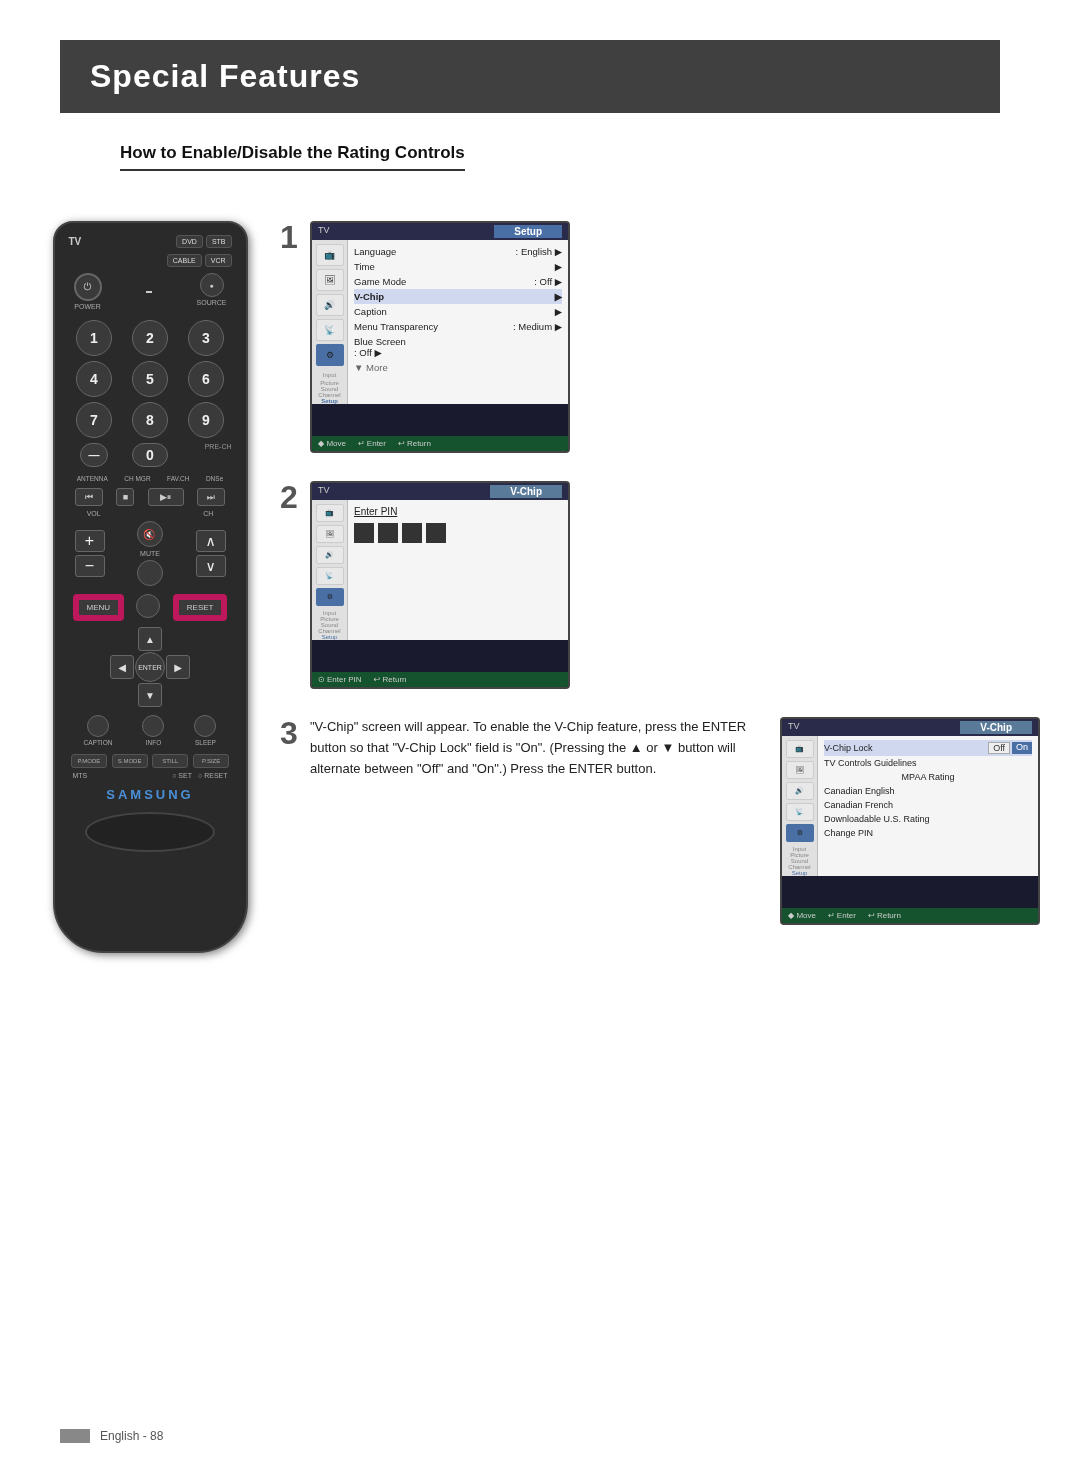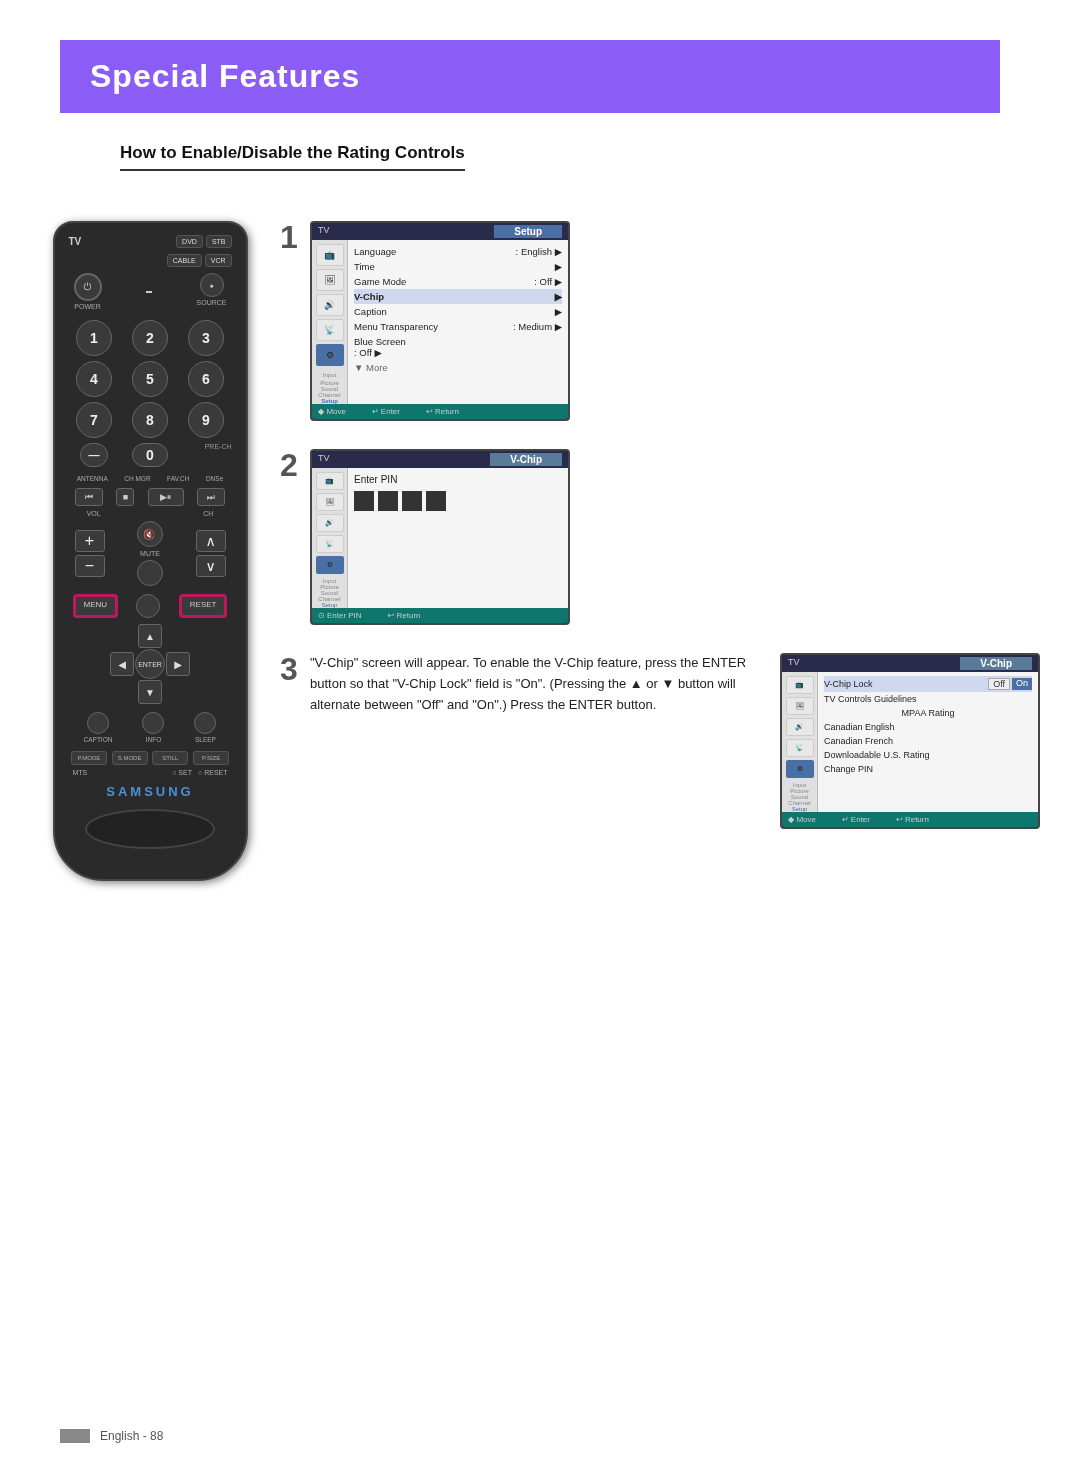--- a/index.html
+++ b/index.html
@@ -7,21 +7,21 @@
       width: 1080px;
       min-height: 1473px;
       background: #ffffff;
       font-family: Arial, Helvetica, sans-serif;
       color: #222;
       position: relative;
     }
 
     
     .page-header {
-      background: #8b5cf6;
+      background: #404040;
       margin: 40px 80px 30px 60px;
       padding: 18px 30px;
     }
     .page-header h1 {
       font-size: 32px;
       font-weight: bold;
       color: #fff;
       letter-spacing: 1px;
     }
 
@@ -165,21 +165,21 @@
     }
 
     .menu-exit-row {
       display: flex;
       justify-content: space-between;
       margin-bottom: 6px;
       padding: 0 4px;
     }
     .menu-btn, .exit-btn {
       background: #3a3a3a;
-      border: 3px solid #be185d;
+      border: 6px solid #be185d;
       border-radius: 4px;
       padding: 3px 8px;
       color: #ccc;
       font-size: 8px;
     }
 
     .dpad-area {
       display: flex;
       flex-direction: column;
       align-items: center;
@@ -313,26 +313,27 @@
       border-radius: 4px;
       overflow: hidden;
       margin-bottom: 10px;
       flex-shrink: 0;
     }
     .tv-body {
       background: #f5f5f5;
       padding: 0;
     }
     .tv-footer {
-      background: #0f766e;
+      background: #14532d;
       color: #ccc;
       font-size: 8px;
       padding: 3px 6px;
       display: flex;
-      gap: 26px;
+      gap: 12px;
+      margin-top: 32px;
     }
 
     
     .step-row {
       display: flex;
       gap: 10px;
       margin-bottom: 18px;
       align-items: flex-start;
     }
 
@@ -600,21 +601,21 @@
                 <div style="background:#e8e8e8;border:1px solid #ccc;border-radius:2px;width:28px;height:18px;font-size:7px;display:flex;align-items:center;justify-content:center;">🔊</div>
                 <div style="background:#e8e8e8;border:1px solid #ccc;border-radius:2px;width:28px;height:18px;font-size:7px;display:flex;align-items:center;justify-content:center;">📡</div>
                 <div style="background:#4a6fa5;border-radius:2px;width:28px;height:18px;font-size:7px;display:flex;align-items:center;justify-content:center;">⚙</div>
               </div>
               <div style="font-size:6px;color:#888;text-align:center;">Input</div>
               <div style="font-size:6px;color:#888;text-align:center;">Picture</div>
               <div style="font-size:6px;color:#888;text-align:center;">Sound</div>
               <div style="font-size:6px;color:#888;text-align:center;">Channel</div>
               <div style="font-size:6px;color:#4a6fa5;text-align:center;">Setup</div>
             </div>
-            <div style="flex:1;padding:6px;">
+            <div style="flex:1;padding:6px;text-decoration:underline;">
               <div style="font-size:10px;margin-bottom:6px;">Enter PIN</div>
               <div style="display:flex;gap:4px;margin-top:4px;">
                 <div style="width:20px;height:20px;background:#333;"></div>
                 <div style="width:20px;height:20px;background:#333;"></div>
                 <div style="width:20px;height:20px;background:#333;"></div>
                 <div style="width:20px;height:20px;background:#333;"></div>
               </div>
             </div>
           </div>
         </div>

